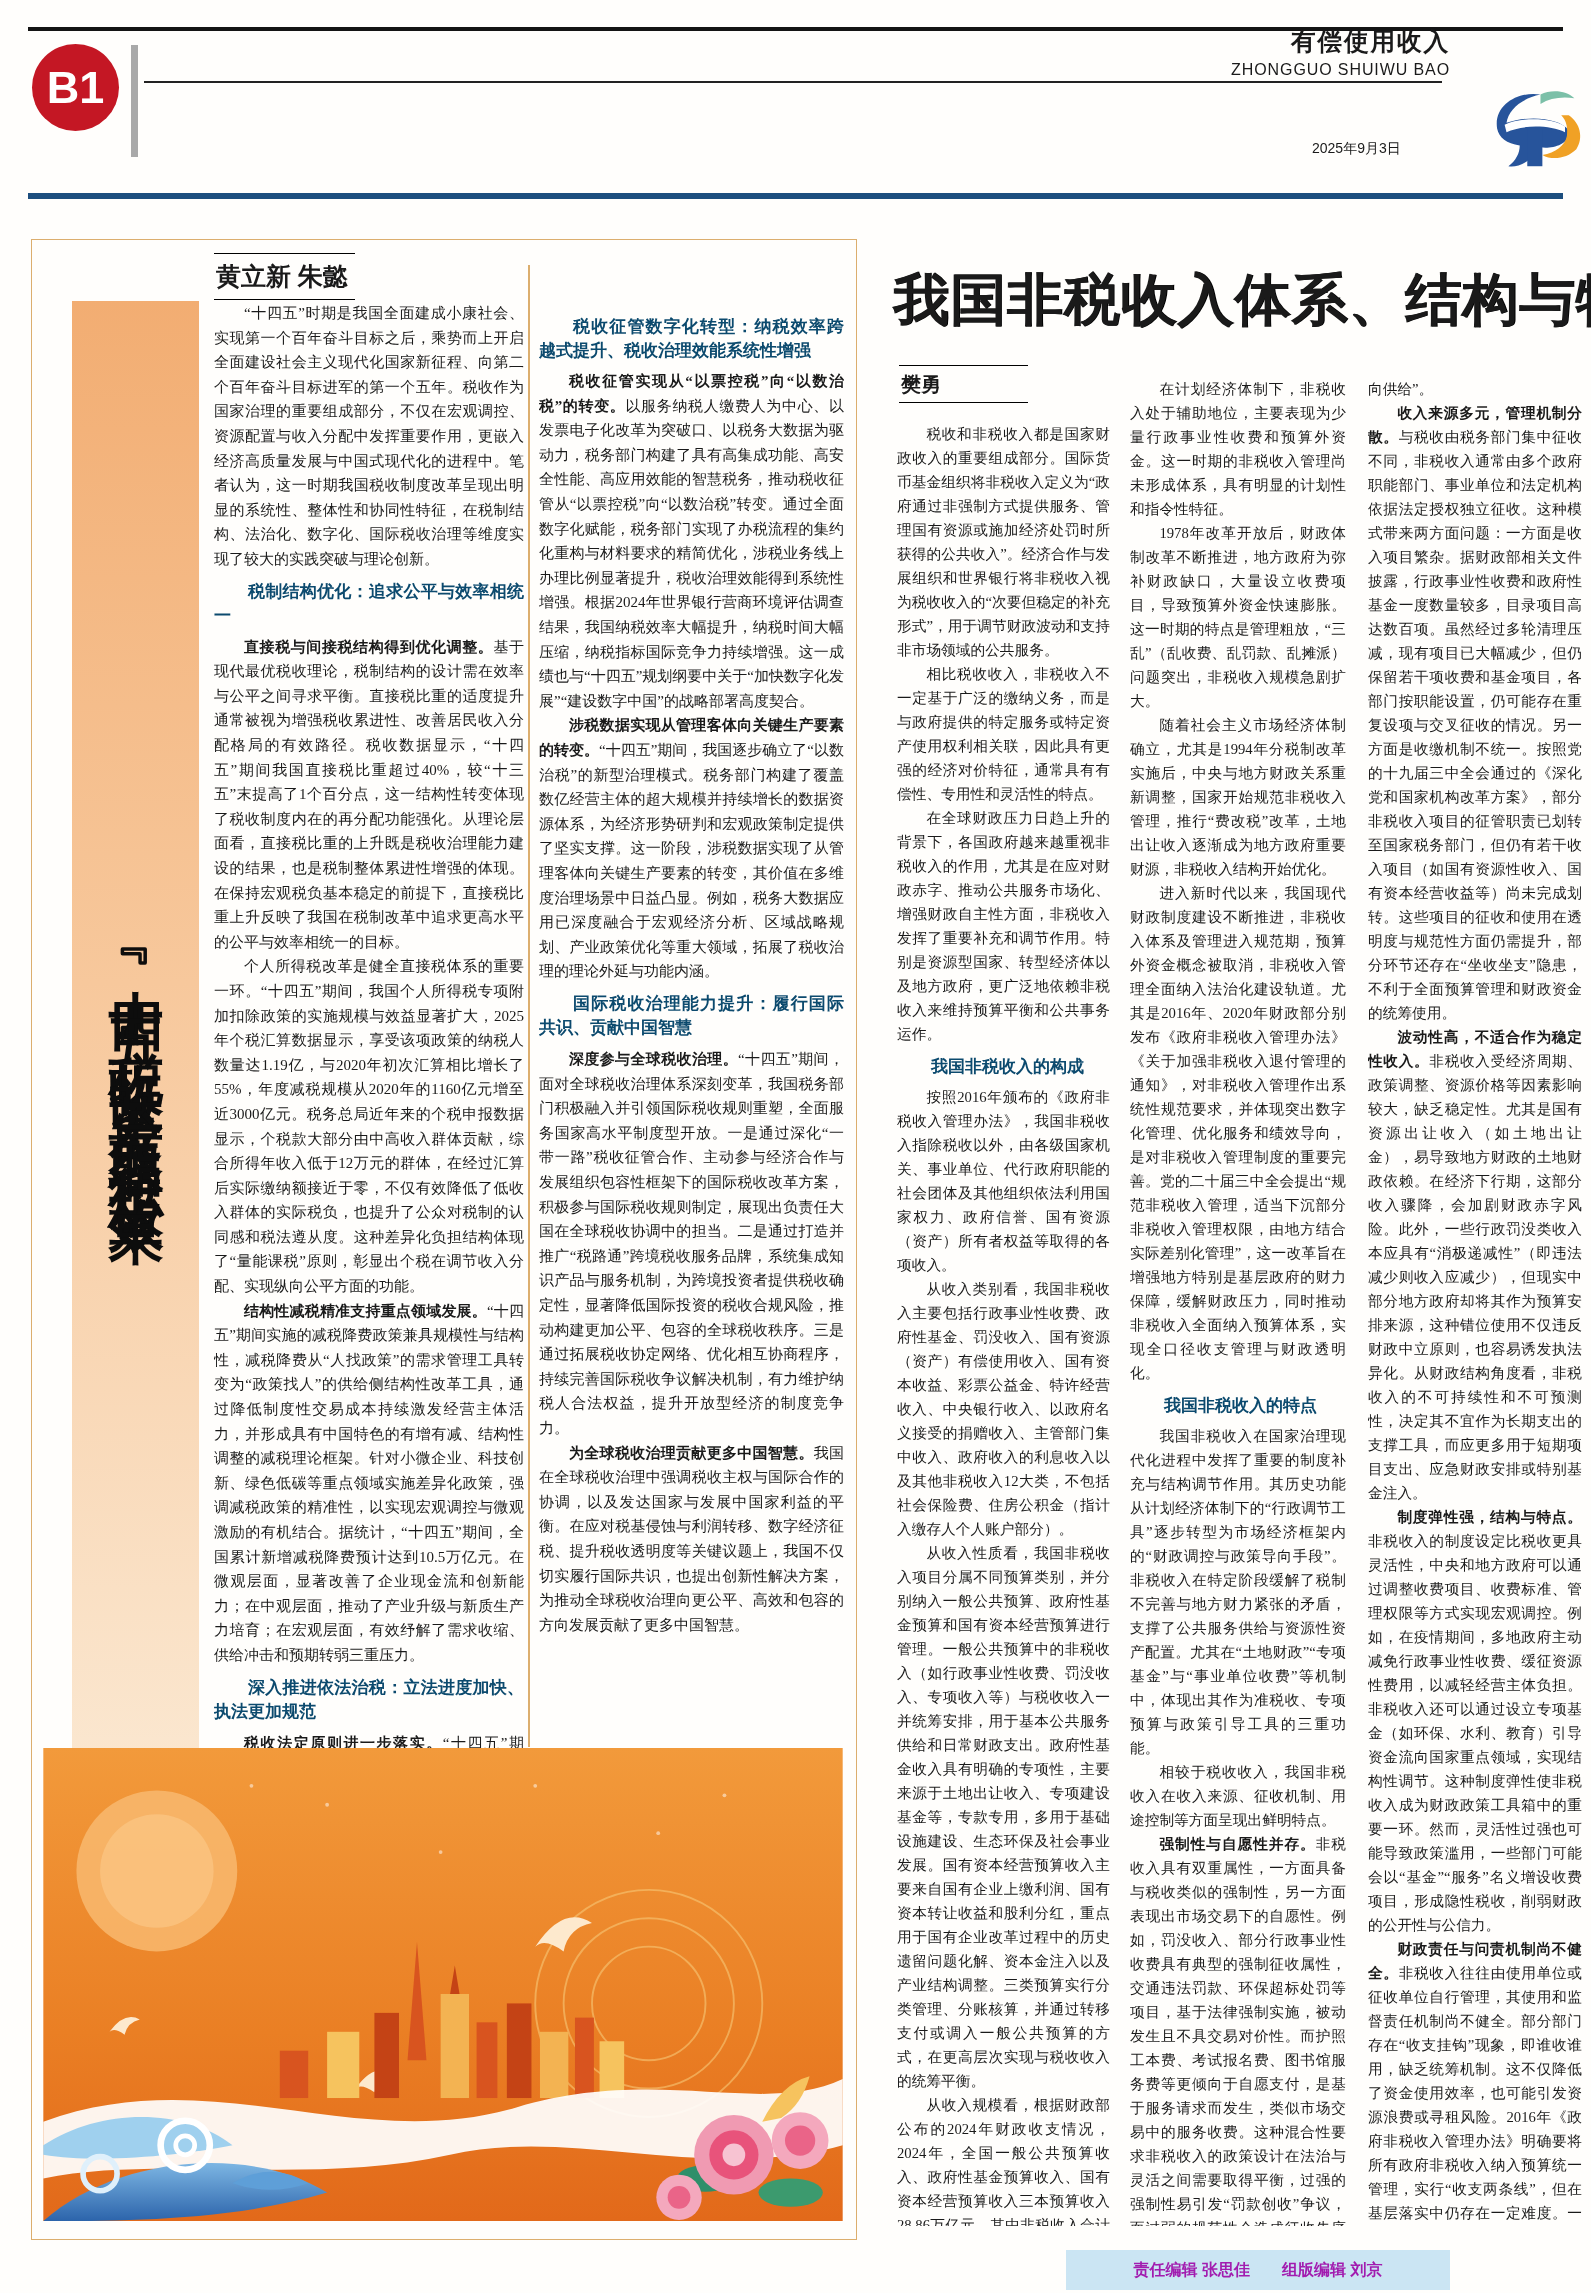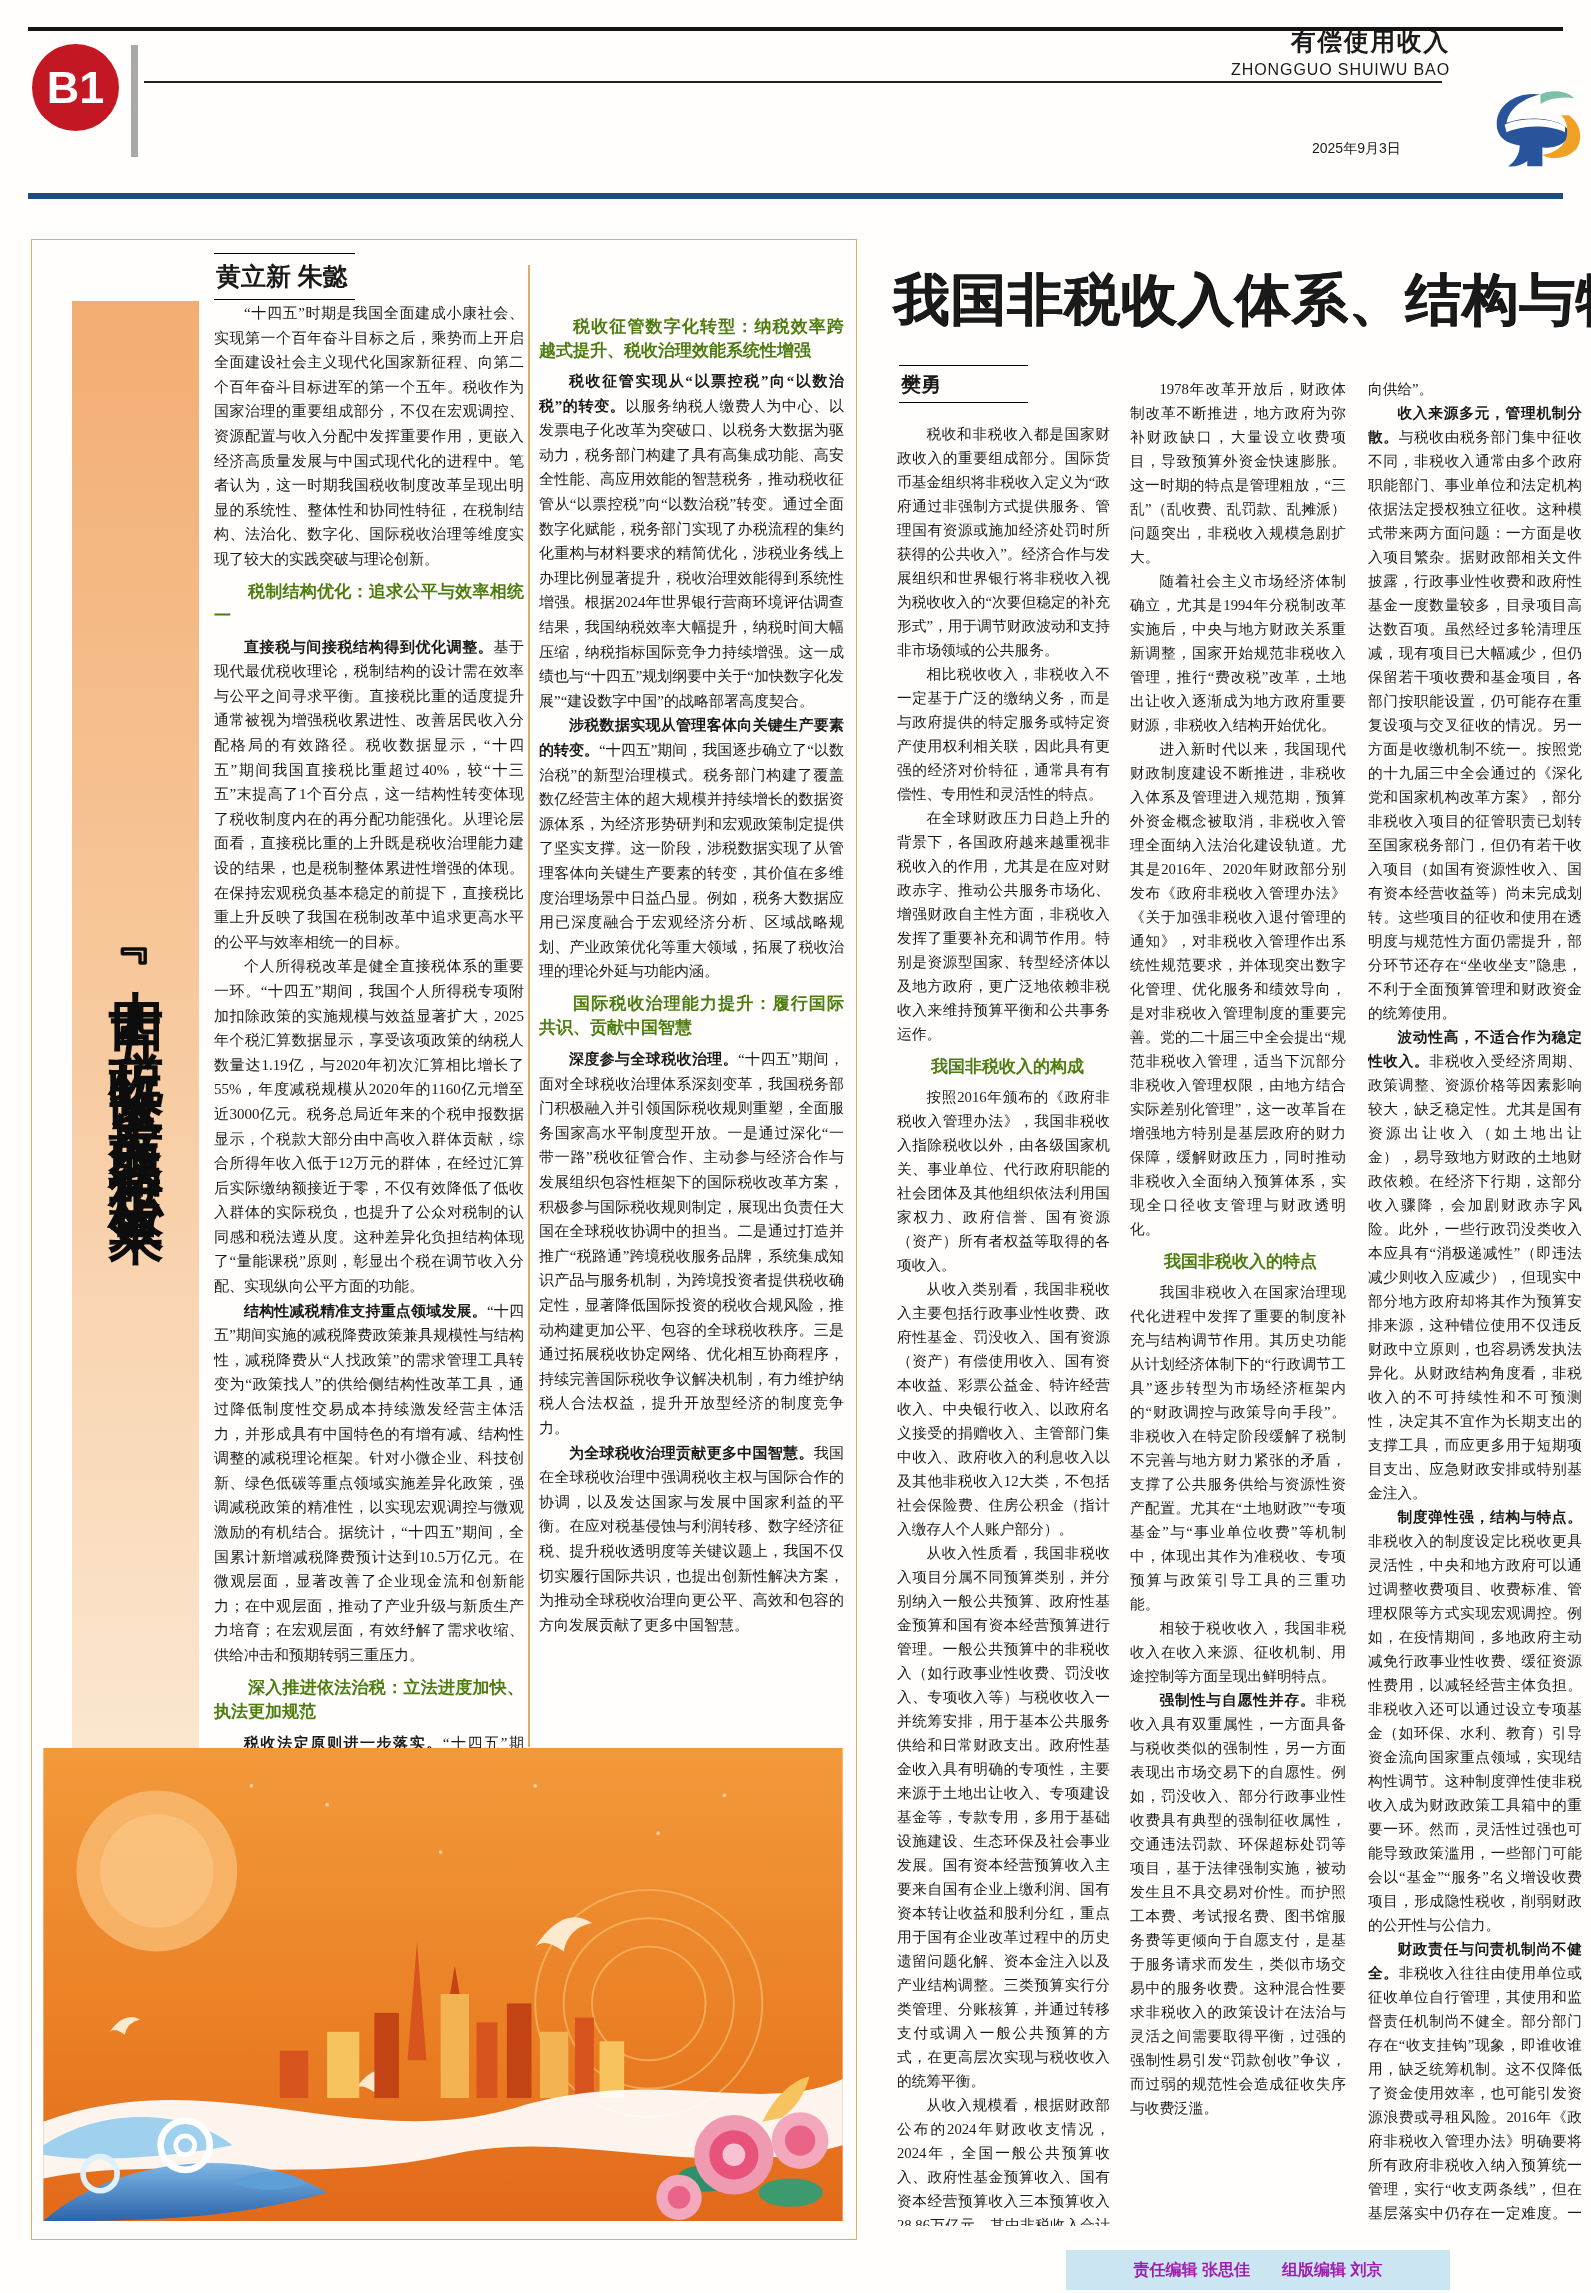--- a/index.html
+++ b/index.html
@@ -34,21 +34,21 @@
            border-top:1.9px solid #000;border-bottom:1.9px solid #000;padding:5.7px 7.6px 5.7px 1.9px;}
   .lcol1{position:absolute;left:182px;top:61px;width:310px;height:1457px;overflow:hidden;}
   .lsep{position:absolute;left:496px;top:24.6px;width:1.9px;height:1482px;background:#dcae6e;}
   .lcol2{position:absolute;left:507px;top:66px;width:305px;height:1448px;overflow:hidden;}
   .illus{position:absolute;left:11.4px;top:1508px;width:800px;height:473px;}
   
   .col{font-size:15px;line-height:24.6px;text-align:justify;}
   .col .p,.col .pl{text-indent:2em;}
   .col .pc{text-indent:0;}
   .col .h{font-family:"Liberation Sans","DejaVu Sans",sans-serif;font-weight:bold;font-size:17px;
-          line-height:24px;text-indent:2em;margin:8.5px 0 6.6px 0;color:#4d7c0f;}
+          line-height:24px;text-indent:2em;margin:8.5px 0 6.6px 0;color:#0c4a6e;}
   .col .lead{font-weight:bold;}
   
   .rheadline{position:absolute;left:893px;top:263px;width:689px;font-size:56px;font-weight:700;
              letter-spacing:0.9px;white-space:nowrap;font-family:"Liberation Serif","DejaVu Serif",serif;
              text-shadow:0.9px 0 #000;}
   .byline2{position:absolute;left:899px;top:365px;display:inline-block;min-width:123px;
            font-family:"Liberation Sans","DejaVu Sans",sans-serif;font-weight:bold;font-size:20px;
            border-top:1.9px solid #000;border-bottom:1.9px solid #000;padding:4.7px 3.8px 4.7px 1.9px;}
   .rcolA{position:absolute;left:897px;top:422px;width:213px;height:1804px;overflow:hidden;}
   .rcolB{position:absolute;left:1130px;top:377px;width:216px;height:1849px;overflow:hidden;}
@@ -188,20 +188,21 @@
       <div class="blk p">税收和非税收入都是国家财政收入的重要组成部分。国际货币基金组织将非税收入定义为“政府通过非强制方式提供服务、管理国有资源或施加经济处罚时所获得的公共收入”。经济合作与发展组织和世界银行将非税收入视为税收收入的“次要但稳定的补充形式”，用于调节财政波动和支持非市场领域的公共服务。</div>
       <div class="blk p">相比税收收入，非税收入不一定基于广泛的缴纳义务，而是与政府提供的特定服务或特定资产使用权利相关联，因此具有更强的经济对价特征，通常具有有偿性、专用性和灵活性的特点。</div>
       <div class="blk p">在全球财政压力日趋上升的背景下，各国政府越来越重视非税收入的作用，尤其是在应对财政赤字、推动公共服务市场化、增强财政自主性方面，非税收入发挥了重要补充和调节作用。特别是资源型国家、转型经济体以及地方政府，更广泛地依赖非税收入来维持预算平衡和公共事务运作。</div>
       <div class="blk h">我国非税收入的构成</div>
       <div class="blk p">按照2016年颁布的《政府非税收入管理办法》，我国非税收入指除税收以外，由各级国家机关、事业单位、代行政府职能的社会团体及其他组织依法利用国家权力、政府信誉、国有资源（资产）所有者权益等取得的各项收入。</div>
       <div class="blk p">从收入类别看，我国非税收入主要包括行政事业性收费、政府性基金、罚没收入、国有资源（资产）有偿使用收入、国有资本收益、彩票公益金、特许经营收入、中央银行收入、以政府名义接受的捐赠收入、主管部门集中收入、政府收入的利息收入以及其他非税收入12大类，不包括社会保险费、住房公积金（指计入缴存人个人账户部分）。</div>
       <div class="blk p">从收入性质看，我国非税收入项目分属不同预算类别，并分别纳入一般公共预算、政府性基金预算和国有资本经营预算进行管理。一般公共预算中的非税收入（如行政事业性收费、罚没收入、专项收入等）与税收收入一并统筹安排，用于基本公共服务供给和日常财政支出。政府性基金收入具有明确的专项性，主要来源于土地出让收入、专项建设基金等，专款专用，多用于基础设施建设、生态环保及社会事业发展。国有资本经营预算收入主要来自国有企业上缴利润、国有资本转让收益和股利分红，重点用于国有企业改革过程中的历史遗留问题化解、资本金注入以及产业结构调整。三类预算实行分类管理、分账核算，并通过转移支付或调入一般公共预算的方式，在更高层次实现与税收收入的统筹平衡。</div>
       <div class="blk p">从收入规模看，根据财政部公布的2024年财政收支情况，2024年，全国一般公共预算收入、政府性基金预算收入、国有资本经营预算收入三本预算收入28.86万亿元，其中非税收入合计约11.36万亿元。这其中，体现所有者权益性质的国有资源（资产）有偿使用收入、国有资本收益、特许经营收入等在非税收入体系中占比较高。</div>
     </div>
   <div class="rcolB col rcol">
+      <div class="blk p">在计划经济体制下，非税收入处于辅助地位，主要表现为少量行政事业性收费和预算外资金。这一时期的非税收入管理尚未形成体系，具有明显的计划性和指令性特征。</div>
       <div class="blk p">1978年改革开放后，财政体制改革不断推进，地方政府为弥补财政缺口，大量设立收费项目，导致预算外资金快速膨胀。这一时期的特点是管理粗放，“三乱”（乱收费、乱罚款、乱摊派）问题突出，非税收入规模急剧扩大。</div>
       <div class="blk p">随着社会主义市场经济体制确立，尤其是1994年分税制改革实施后，中央与地方财政关系重新调整，国家开始规范非税收入管理，推行“费改税”改革，土地出让收入逐渐成为地方政府重要财源，非税收入结构开始优化。</div>
       <div class="blk p">进入新时代以来，我国现代财政制度建设不断推进，非税收入体系及管理进入规范期，预算外资金概念被取消，非税收入管理全面纳入法治化建设轨道。尤其是2016年、2020年财政部分别发布《政府非税收入管理办法》《关于加强非税收入退付管理的通知》，对非税收入管理作出系统性规范要求，并体现突出数字化管理、优化服务和绩效导向，是对非税收入管理制度的重要完善。党的二十届三中全会提出“规范非税收入管理，适当下沉部分非税收入管理权限，由地方结合实际差别化管理”，这一改革旨在增强地方特别是基层政府的财力保障，缓解财政压力，同时推动非税收入全面纳入预算体系，实现全口径收支管理与财政透明化。</div>
       <div class="blk h">我国非税收入的特点</div>
       <div class="blk p">我国非税收入在国家治理现代化进程中发挥了重要的制度补充与结构调节作用。其历史功能从计划经济体制下的“行政调节工具”逐步转型为市场经济框架内的“财政调控与政策导向手段”。非税收入在特定阶段缓解了税制不完善与地方财力紧张的矛盾，支撑了公共服务供给与资源性资产配置。尤其在“土地财政”“专项基金”与“事业单位收费”等机制中，体现出其作为准税收、专项预算与政策引导工具的三重功能。</div>
       <div class="blk p">相较于税收收入，我国非税收入在收入来源、征收机制、用途控制等方面呈现出鲜明特点。</div>
       <div class="blk pl"><span class="lead">强制性与自愿性并存。</span>非税收入具有双重属性，一方面具备与税收类似的强制性，另一方面表现出市场交易下的自愿性。例如，罚没收入、部分行政事业性收费具有典型的强制征收属性，交通违法罚款、环保超标处罚等项目，基于法律强制实施，被动发生且不具交易对价性。而护照工本费、考试报名费、图书馆服务费等更倾向于自愿支付，是基于服务请求而发生，类似市场交易中的服务收费。这种混合性要求非税收入的政策设计在法治与灵活之间需要取得平衡，过强的强制性易引发“罚款创收”争议，而过弱的规范性会造成征收失序与收费泛滥。</div>
     </div>
   <div class="rcolC col rcol">
       <div class="blk pc">向供给”。</div>

